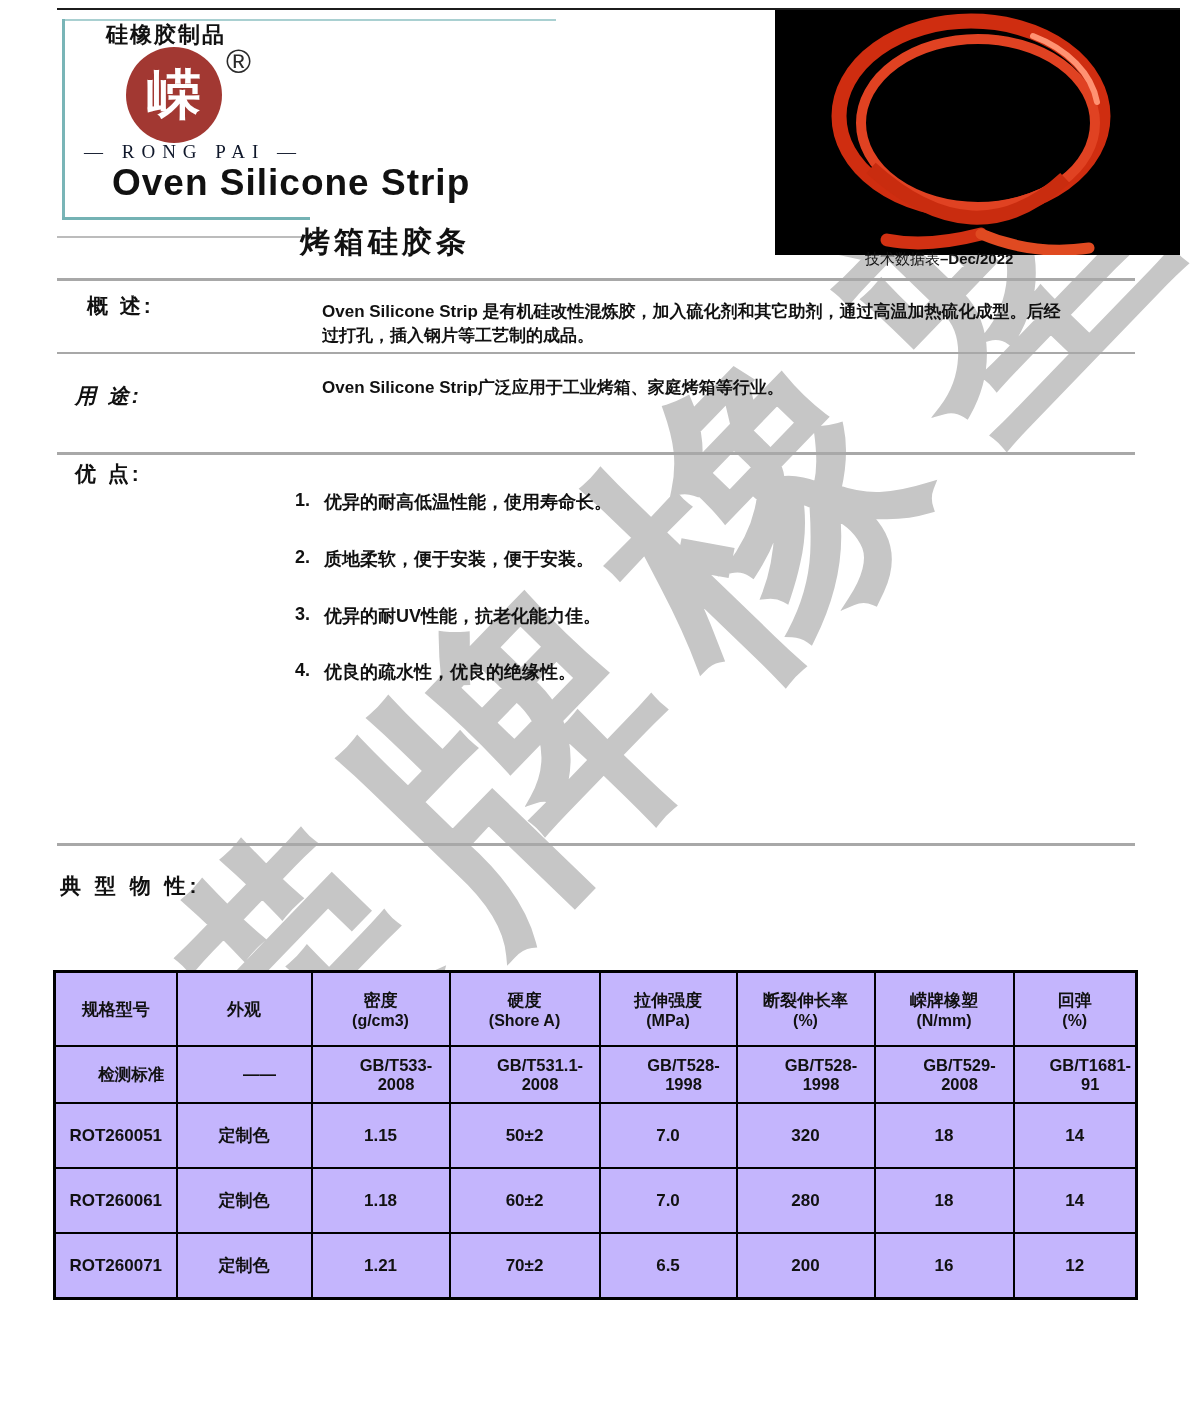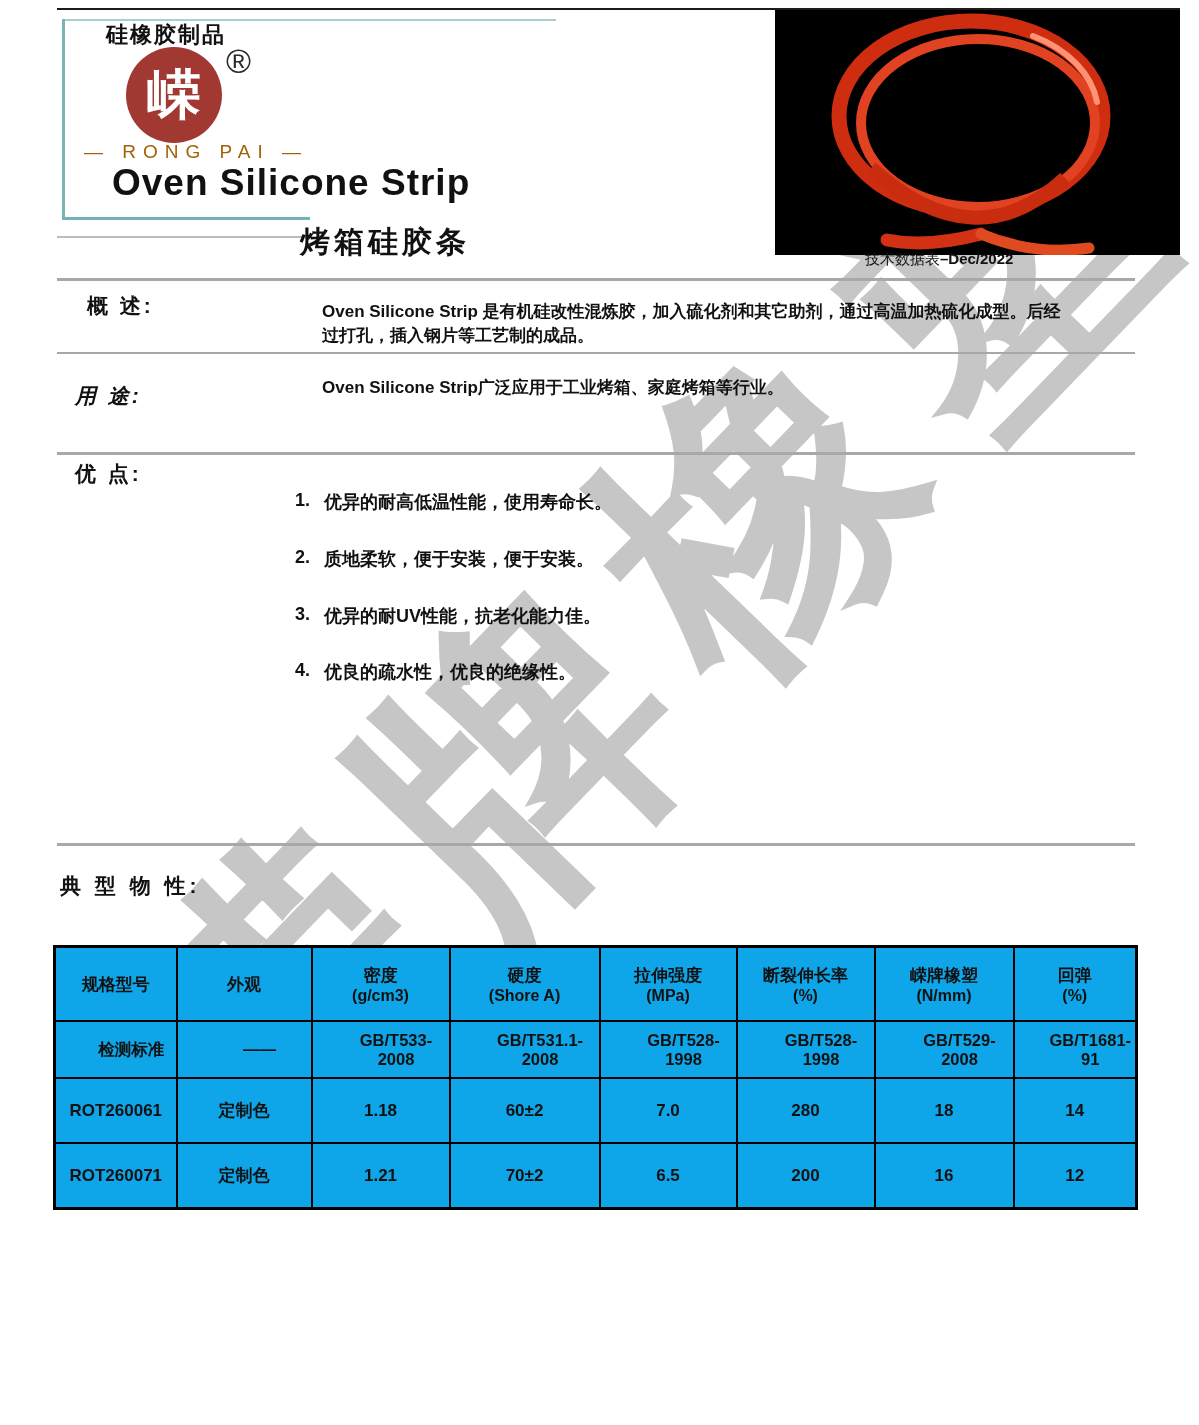--- a/index.html
+++ b/index.html
@@ -17,34 +17,34 @@
   .teal-v{background:#79b5b7;}
   .teal-h{background:#74b2b4;}
   .teal-h-light{background:#a9d0d1;}
   .subline{background:#bcbcbc;}
   
   .brand-cn{font-size:22px;font-weight:bold;letter-spacing:2px;}
   .logo-circle{width:96px;height:96px;border-radius:50%;background:#a23832;
                display:flex;align-items:center;justify-content:center;}
   .logo-glyph{color:#fff;font-size:54px;font-weight:bold;}
   .reg-mark{font-size:34px;color:#2a2a2a;}
-  .brand-en{font-family:Liberation Sans, sans-serif;font-size:19px;letter-spacing:7px;color:#a16207;white-space:nowrap;}
+  .brand-en{font-family:Liberation Serif, serif;font-size:19px;letter-spacing:7px;color:#0f172a;white-space:nowrap;}
   .title-en{font-size:37px;font-weight:bold;letter-spacing:1px;}
   .title-cn{font-size:30px;font-weight:bold;letter-spacing:4px;text-align:left;width:480px;}
   .sheet-label{font-size:15px;color:#111;}
   .sheet-date{font-size:15px;font-weight:bold;}
   
   .photo{left:775px;top:10px;width:405px;height:245px;background:#000;}
   
   .sec-label{font-size:21px;font-weight:bold;letter-spacing:3px;}
   .body-text{font-size:17px;font-weight:bold;line-height:1.4;width:745px;}
   .adv-item{display:flex;gap:14px;font-size:18px;font-weight:bold;}
   
   .props-heading{font-size:21px;font-weight:bold;letter-spacing:4px;}
-  table.props{border-collapse:collapse;background:#0ea5e9;table-layout:fixed;}
+  table.props{border-collapse:collapse;background:#c4b5fd;table-layout:fixed;margin-top:25px;}
   table.props td{border:2px solid #000;text-align:center;vertical-align:middle;
                  font-weight:bold;font-size:17px;padding:0 1px;overflow:hidden;}
   table.props{border:3px solid #000;}
   .hdr-sub{font-size:16px;}
   tr.hdr td{height:72px;}
   tr.std td{height:55px;font-size:16.5px;padding-left:32px;}
   tr.data td{height:63px;}
   
   .note{font-size:13.5px;color:#1a1a1a;}
 </style>
@@ -168,20 +168,30 @@
       <td>检测标准</td>
       <td>——</td>
       <td>GB/T533-2008</td>
       <td>GB/T531.1-2008</td>
       <td>GB/T528-1998</td>
       <td>GB/T528-1998</td>
       <td>GB/T529-2008</td>
       <td>GB/T1681-91</td>
     </tr>
     <tr class="data">
+      <td>ROT260051</td>
+      <td>定制色</td>
+      <td>1.15</td>
+      <td>50±2</td>
+      <td>7.0</td>
+      <td>320</td>
+      <td>18</td>
+      <td>14</td>
+    </tr>
+    <tr class="data">
       <td>ROT260061</td>
       <td>定制色</td>
       <td>1.18</td>
       <td>60±2</td>
       <td>7.0</td>
       <td>280</td>
       <td>18</td>
       <td>14</td>
     </tr>
     <tr class="data">

